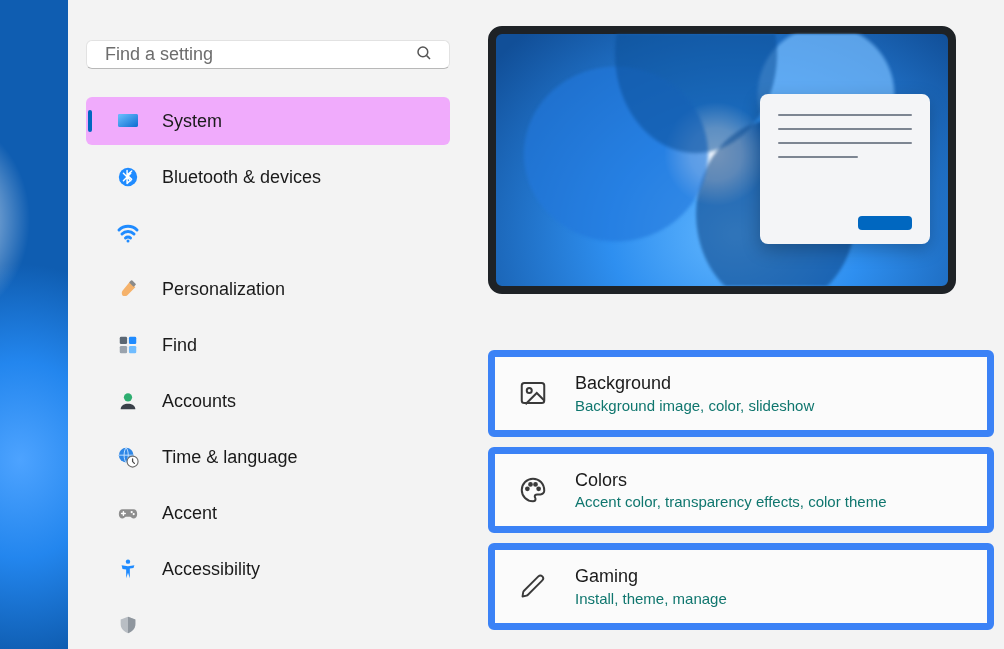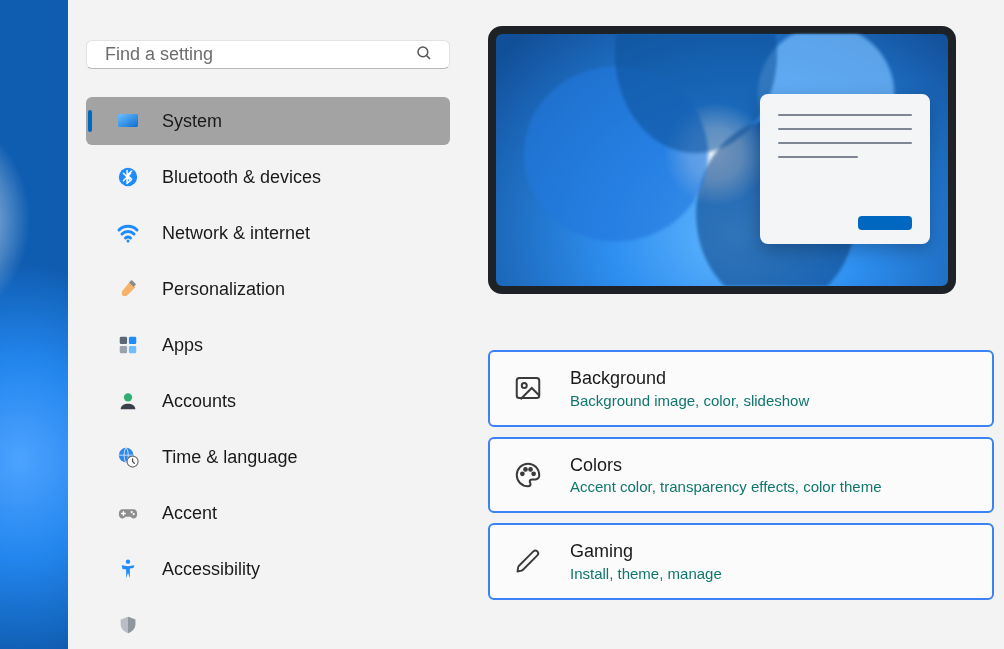--- a/index.html
+++ b/index.html
@@ -66,21 +66,21 @@
     display: flex;
     align-items: center;
     height: 48px;
     border-radius: 6px;
     padding-left: 30px;
     cursor: pointer;
     font-size: 18px;
     color: #1a1a1a;
   }
   .nav-item.selected {
-    background: #a3a3a3;
+    background: #f0abfc;
   }
   .nav-item.selected::before {
     content: "";
     position: absolute;
     left: 2px;
     top: 50%;
     transform: translateY(-50%);
     width: 4px; height: 22px;
     background: #0067c0;
     border-radius: 3px;
@@ -155,21 +155,21 @@
 
   .cards {
     display: flex;
     flex-direction: column;
     gap: 10px;
   }
   .card {
     display: flex;
     align-items: center;
     background: #fbfbfb;
-    border: 2px solid #3b82f6;
+    border: 7px solid #3b82f6;
     border-radius: 6px;
     padding: 16px 22px;
     cursor: pointer;
   }
   .card-icon {
     width: 32px; height: 32px;
     display: inline-flex; align-items: center; justify-content: center;
     margin-right: 26px;
     color: #3a3a3a;
     flex: 0 0 32px;
@@ -225,21 +225,20 @@
 
     <div class="nav-item">
       <span class="nav-icon">
         <svg width="24" height="24" viewBox="0 0 24 24">
             <path d="M3 9c5-5 13-5 18 0" fill="none" stroke="#1f8bff" stroke-width="3" stroke-linecap="round"></path>
             <path d="M6 13c3.3-3.3 8.7-3.3 12 0" fill="none" stroke="#1f8bff" stroke-width="3" stroke-linecap="round"></path>
             <path d="M9.5 17c1.4-1.4 3.6-1.4 5 0" fill="none" stroke="#1f8bff" stroke-width="3" stroke-linecap="round"></path>
             <circle cx="12" cy="20" r="1.5" fill="#1f8bff"></circle>
           </svg>
       </span>
-      <span class="nav-label">Network &amp; internet</span>
     </div>
 
     <div class="nav-item">
       <span class="nav-icon">
         <svg width="22" height="22" viewBox="0 0 24 24">
             <path d="M14 4l6 6-9 9c-1 1-4 1-5 0s-1-4 0-5z" fill="#f5b26b"></path>
             <rect x="16" y="2" width="7" height="4" rx="1" transform="rotate(45 16 2)" fill="#8a8a8a"></rect>
           </svg>
       </span>
       <span class="nav-label">Personalization</span>
@@ -247,21 +246,21 @@
 
     <div class="nav-item">
       <span class="nav-icon">
         <svg width="22" height="22" viewBox="0 0 24 24">
             <rect x="3" y="3" width="8" height="8" rx="1.5" fill="#5b6773"></rect>
             <rect x="13" y="3" width="8" height="8" rx="1.5" fill="#1f8bff"></rect>
             <rect x="3" y="13" width="8" height="8" rx="1.5" fill="#9aa3ad"></rect>
             <rect x="13" y="13" width="8" height="8" rx="1.5" fill="#6fbcff"></rect>
           </svg>
       </span>
-      <span class="nav-label">Apps</span>
+      <span class="nav-label">Find</span>
     </div>
 
     <div class="nav-item">
       <span class="nav-icon">
         <svg width="22" height="22" viewBox="0 0 24 24">
             <circle cx="12" cy="8" r="4.5" fill="#2eae70"></circle>
             <path d="M4 21c0-4 4-6 8-6s8 2 8 6" fill="#3a4049"></path>
           </svg>
       </span>
       <span class="nav-label">Accounts</span>

